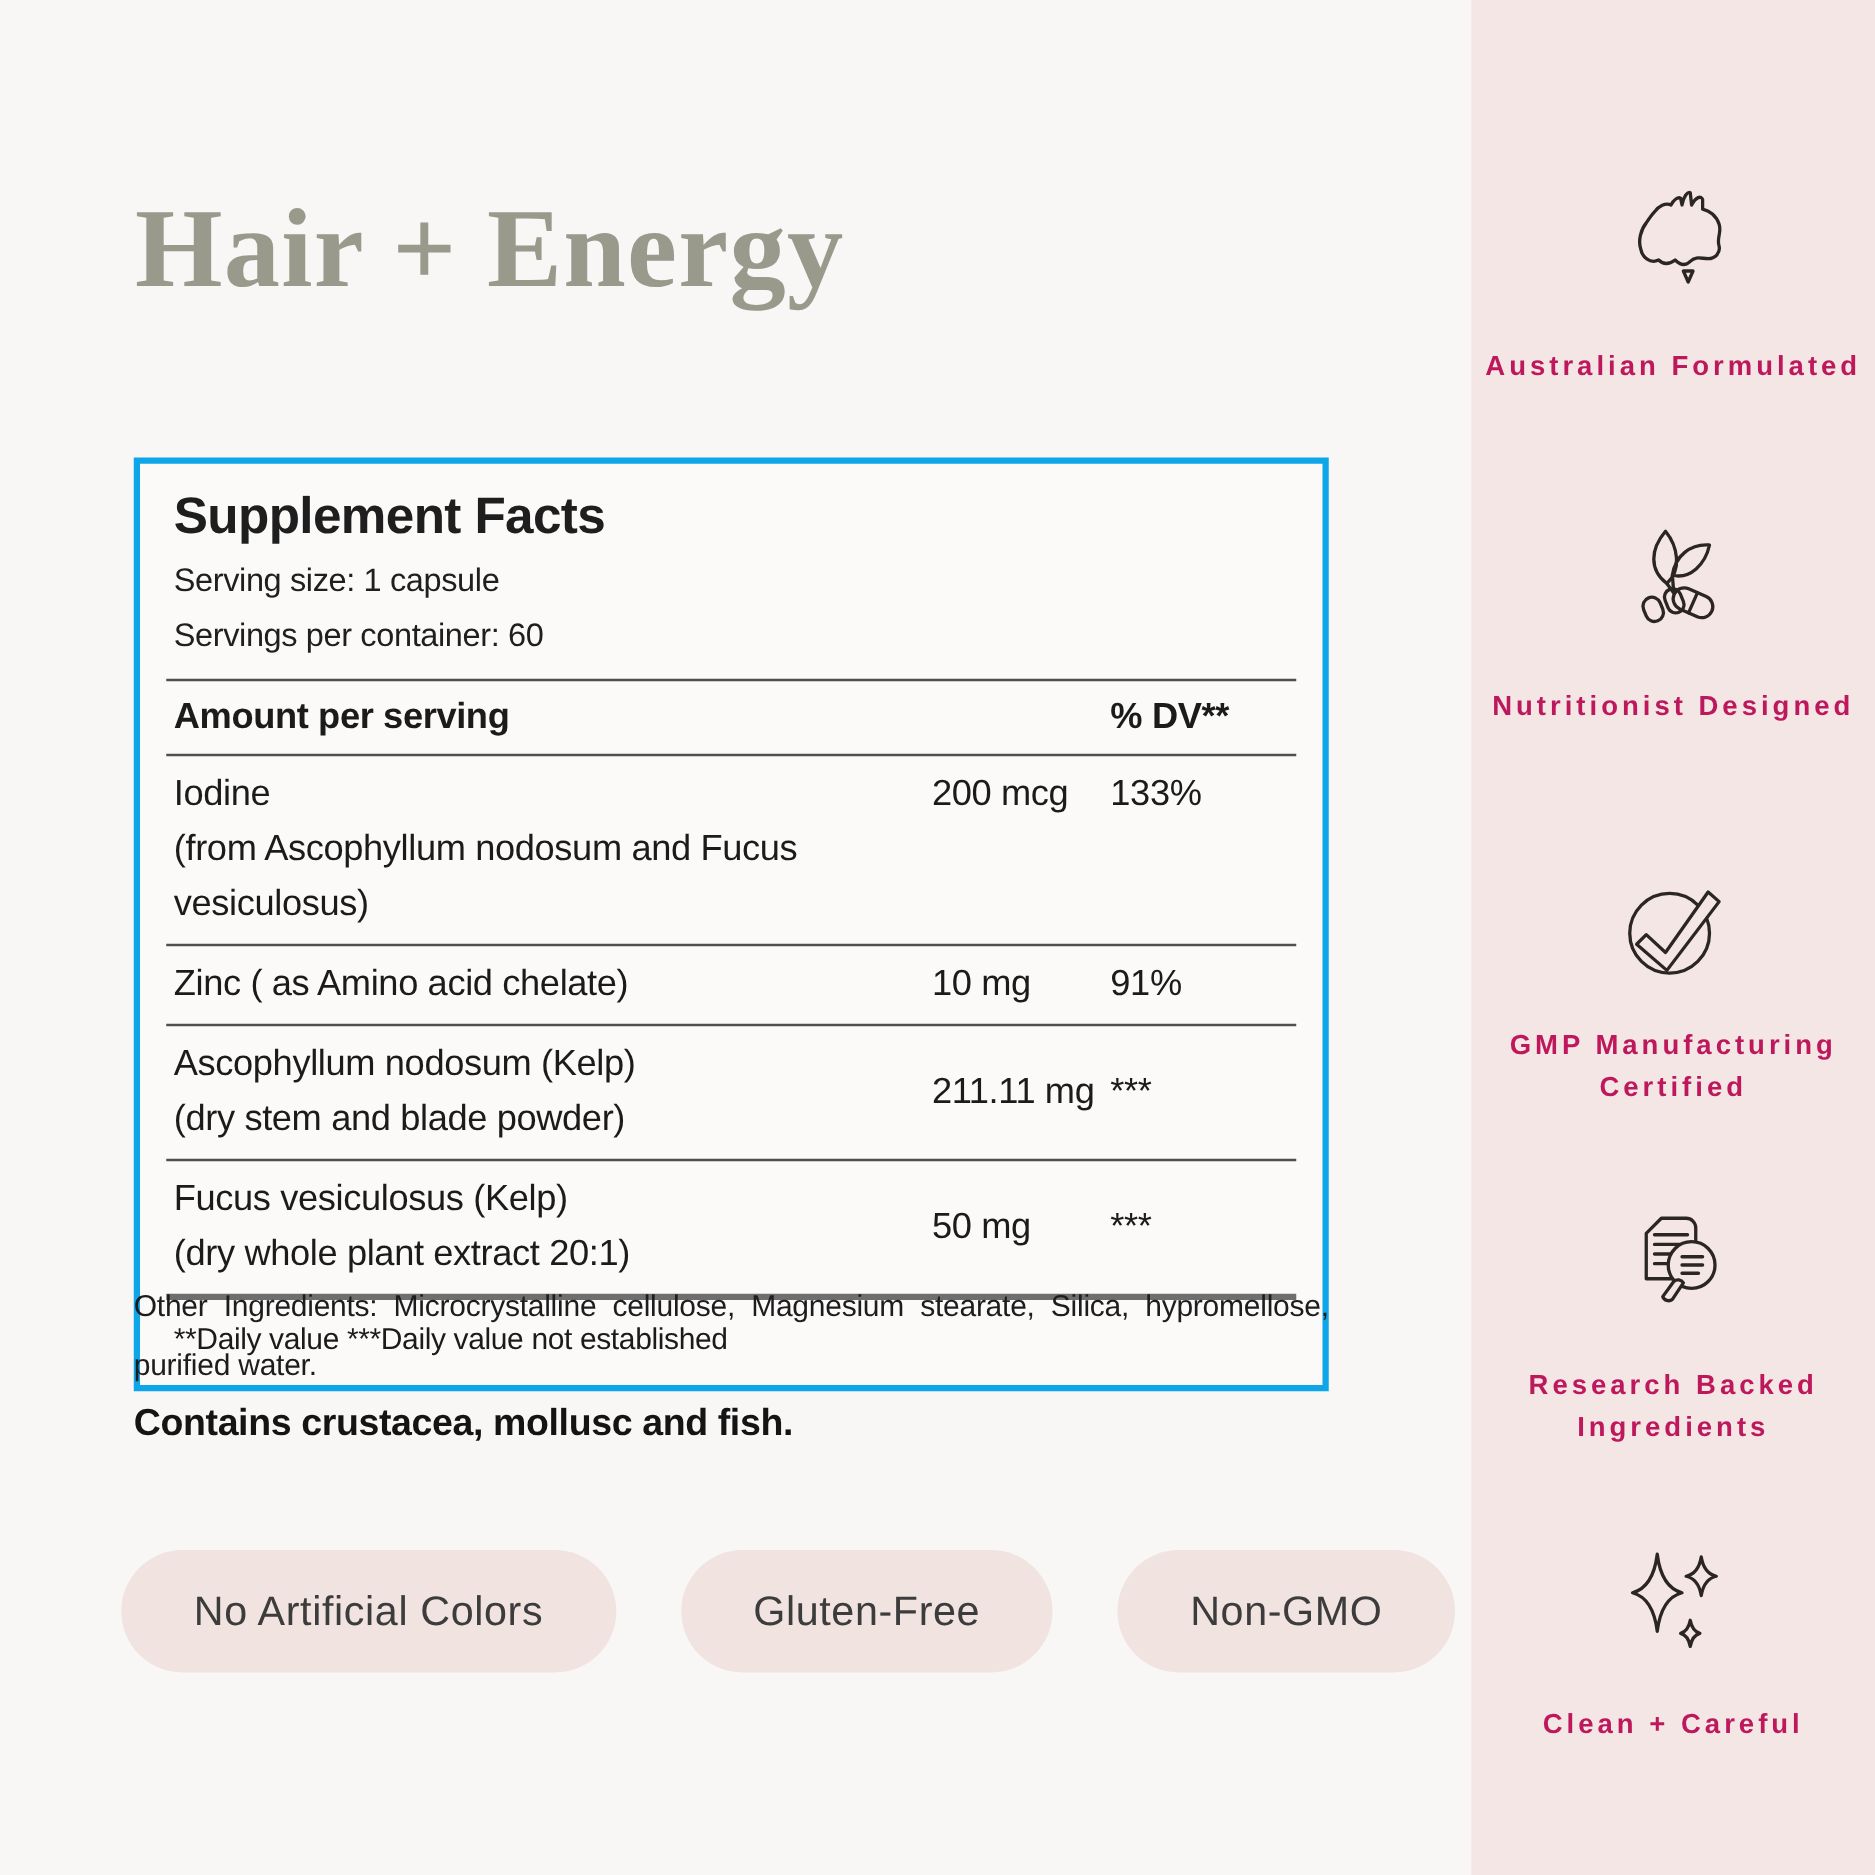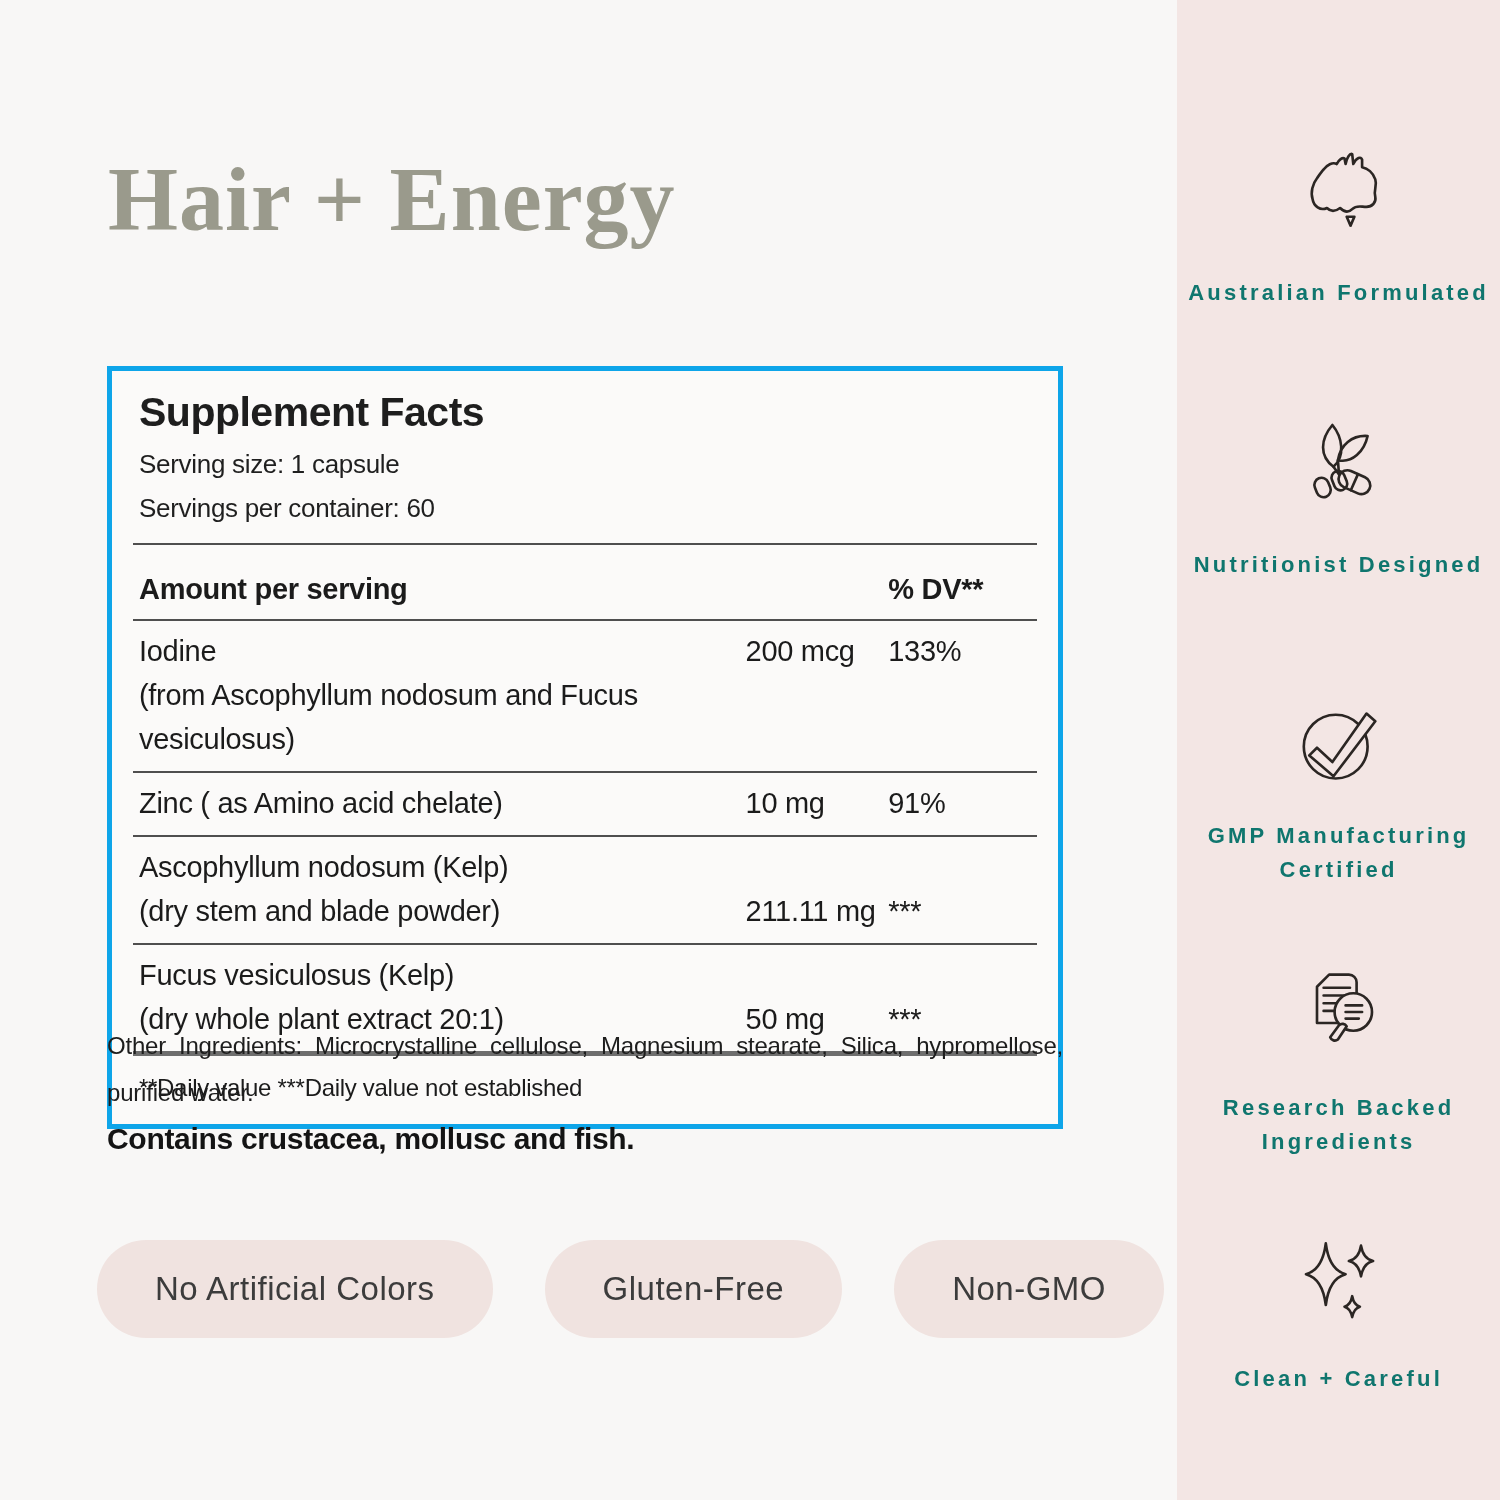--- a/index.html
+++ b/index.html
@@ -34,26 +34,26 @@
     font-size:41px;font-weight:700;letter-spacing:-0.5px;color:#1e1e1e;
   }
   .serving-line{
     margin-left:6px;font-size:26px;line-height:44px;color:#1f1f1f;letter-spacing:-0.3px;
   }
   .rule{height:2px;background:#4f4f4f;margin-top:13px;}
   .rule.mid{margin-top:0;}
   .rule.thick{height:5px;background:#6e6e6e;}
 
   .t-row{display:flex;padding:8px 6px 10px 6px;}
-  .t-row.v-center{align-items:flex-end;}
+  .t-row.v-center{align-items:center;}
   .t-row .c-name{flex:0 0 68%;}
   .t-row .c-amt{flex:0 0 16%;}
   .t-row .c-dv{flex:1 1 auto;}
   .cell-txt{font-size:29px;line-height:44px;letter-spacing:-0.3px;color:#1b1b1b;}
-  .thead{padding:22px 6px 8px 6px;align-items:center;}
+  .thead{padding:6px 6px 8px 6px;align-items:center;}
   .thead .cell-txt{font-weight:700;}
   .footnote{
     font-size:24px;line-height:40px;letter-spacing:-0.3px;color:#1b1b1b;
     padding:12px 6px 16px 6px;
   }
 
   .other-para{
     position:absolute;left:107px;top:1022px;width:956px;margin:0;
     font-size:24px;line-height:47px;letter-spacing:-0.2px;color:#1d1d1d;
     text-align:justify;
@@ -82,21 +82,21 @@
   }
   .side-item{
     height:273px;width:100%;
     display:flex;flex-direction:column;align-items:center;
   }
   .side-icon{width:110px;height:110px;flex:0 0 auto;}
   .side-icon svg{width:110px;height:110px;display:block;}
   .side-label{
     margin-top:24px;width:320px;text-align:center;
     font-size:22px;font-weight:600;letter-spacing:3.2px;line-height:34px;
-    color:#0f766e;
+    color:#be185d;
   }
   .ink{stroke:#2b2623;stroke-width:2.4;fill:none;stroke-linejoin:round;stroke-linecap:round;}
   .ink-fill{stroke:#2b2623;stroke-width:2.4;fill:#f3e6e4;stroke-linejoin:round;stroke-linecap:round;}
 </style>
 </head>
 <body>
 
 <div class="canvas">
 
   <main class="main">

